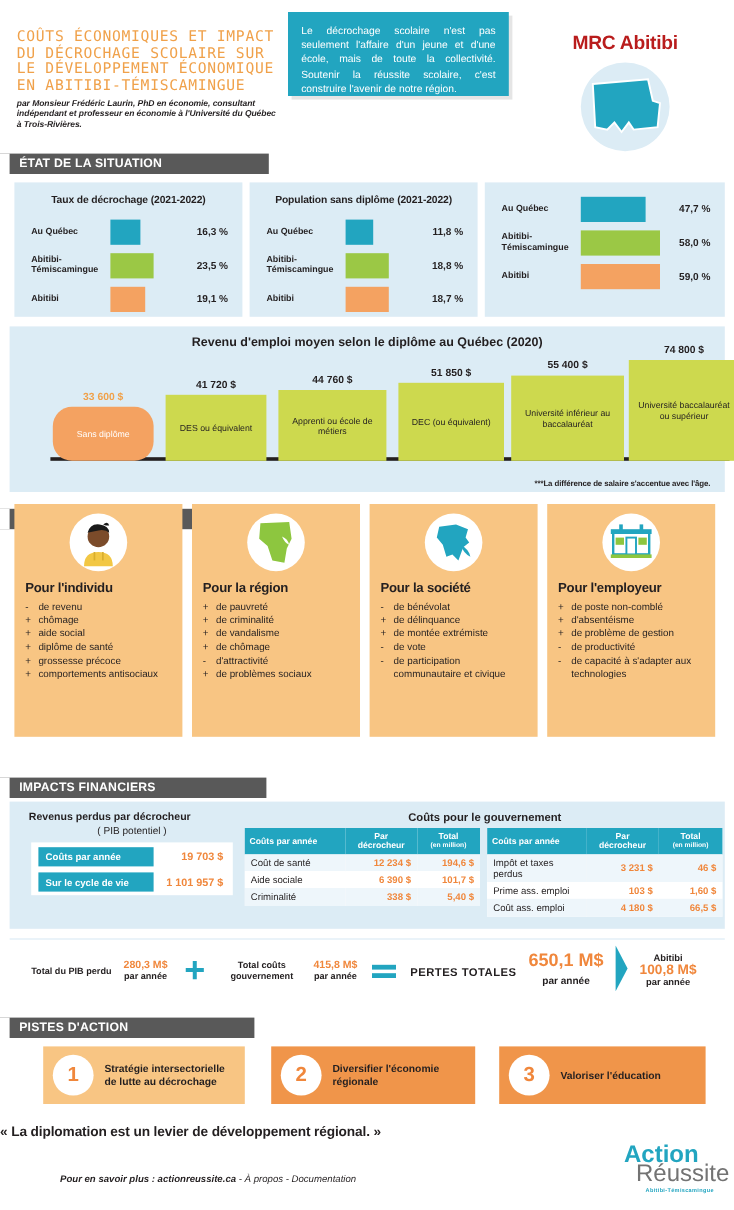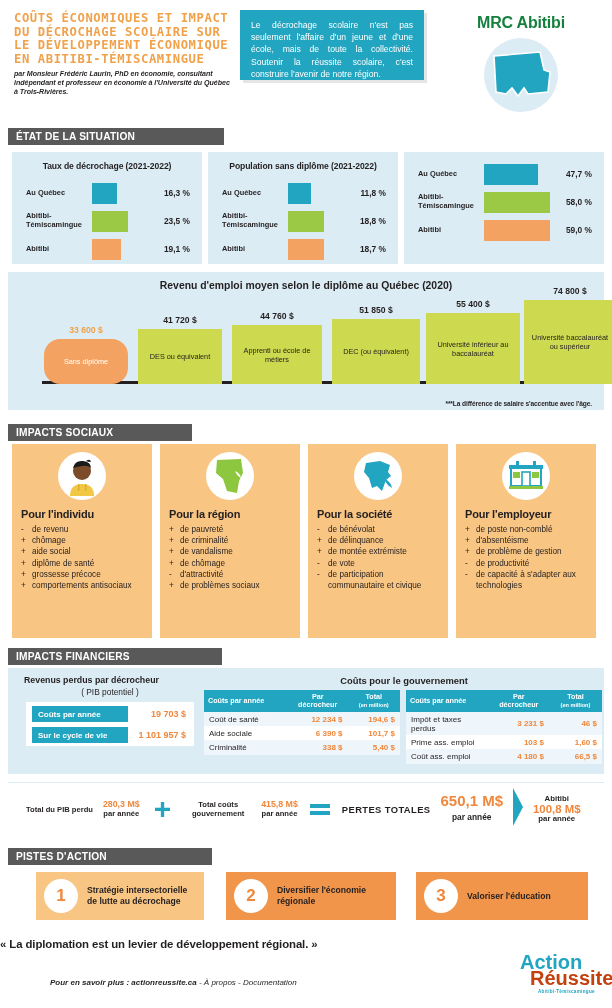--- a/index.html
+++ b/index.html
@@ -7,36 +7,37 @@
     width:612px;height:1008px;position:relative;overflow:hidden;
     font-family:"Liberation Sans","DejaVu Sans",sans-serif;
     color:#231f20;
   }
   .page{width:612px;height:1008px;position:relative;}
 
   
   .header{position:absolute;left:0;top:0;width:612px;height:126px;}
   .title-block{position:absolute;left:14px;top:12px;width:216px;}
   .main-title{
-    font-size:12.2px;line-height:13.6px;font-weight:bold;letter-spacing:.6px;
+    font-size:12.2px;line-height:13.6px;font-weight:normal;letter-spacing:.6px;
     color:#f0a14a;text-transform:uppercase;font-family:"DejaVu Sans Mono","Liberation Mono",monospace;
     font-stretch:condensed;
+    margin-top:12px;
   }
   .byline{
     margin-top:4px;font-size:7.1px;line-height:8.6px;font-style:italic;font-weight:bold;
     color:#231f20;letter-spacing:-.05px;
   }
   .quote-box{
     position:absolute;left:240px;top:10px;width:184px;height:70px;
     background:#22a5c0;color:#ffffff;box-sizing:border-box;padding:9px 11px 8px 11px;
     font-size:8.6px;line-height:12.2px;text-align:justify;font-weight:500;
     box-shadow:3px 3px 0 rgba(0,0,0,.10);
   }
   .logo-block{position:absolute;left:438px;top:8px;width:166px;height:110px;text-align:center;}
-  .logo-title{font-size:16px;font-weight:bold;color:#15803d;letter-spacing:-.2px;margin-top:6px;}
+  .logo-title{font-size:16px;font-weight:bold;color:#b91c1c;letter-spacing:-.2px;margin-top:20px;}
   .logo-circle{
     position:relative;margin:6px auto 0 auto;width:74px;height:74px;border-radius:50%;
     background:#dcecf5;
   }
   .logo-circle svg{position:absolute;left:4px;top:10px;}
 
   
   .band{
     position:absolute;height:17px;background:#595959;color:#ffffff;
     font-size:10.2px;font-weight:bold;letter-spacing:.2px;
@@ -74,21 +75,21 @@
     position:absolute;width:100%;text-align:center;font-size:8.6px;font-weight:bold;color:#231f20;
   }
   .bar-value.first{color:#f0a14a;}
   .axis{position:absolute;left:16px;bottom:6px;width:566px;height:2.6px;background:#231f20;}
   .income-note{
     position:absolute;right:12px;bottom:3px;font-size:6.6px;font-weight:bold;letter-spacing:-.1px;
   }
 
   
   .soc-card{
-    position:absolute;top:444px;width:140px;height:194px;background:#f8c583;box-sizing:border-box;
+    position:absolute;top:420px;width:140px;height:194px;background:#f8c583;box-sizing:border-box;
     padding:0 9px;
   }
   .soc-icon{
     width:48px;height:48px;border-radius:50%;background:#ffffff;margin:8px auto 0 auto;
     display:flex;align-items:center;justify-content:center;overflow:hidden;position:relative;
   }
   .soc-head{font-size:11px;font-weight:bold;margin-top:8px;margin-bottom:4px;letter-spacing:-.2px;}
   .soc-list{list-style:none;margin:0;padding:0;}
   .soc-list li{
     font-size:8.2px;line-height:11.2px;display:flex;
@@ -574,18 +575,18 @@
 
   <div class="pull-quote">« La diplomation est un levier de développement régional. »</div>
 
   <div class="footer-note">
     <span>Pour en savoir plus : actionreussite.ca</span><span class="reg"> - À propos - Documentation</span>
   </div>
 
   <div class="ar-logo">
     <div style="position:relative;height:50px;">
       <div style="position:absolute;left:4px;top:0;font-size:20px;font-weight:bold;color:#22a5c0;line-height:20px;">Action</div>
-      <div style="position:absolute;left:14px;top:16px;font-size:20px;font-weight:bold;color:#c2410c;line-height:20px;">Réussite</div>
+      <div style="position:absolute;left:14px;top:16px;font-size:20px;font-weight:normal;color:#737373;line-height:20px;">Réussite</div>
       <div style="position:absolute;left:22px;top:37px;font-size:4.6px;font-weight:bold;color:#22a5c0;letter-spacing:.3px;">Abitibi-Témiscamingue</div>
     </div>
   </div>
 
 </div>
 
 </body></html>

